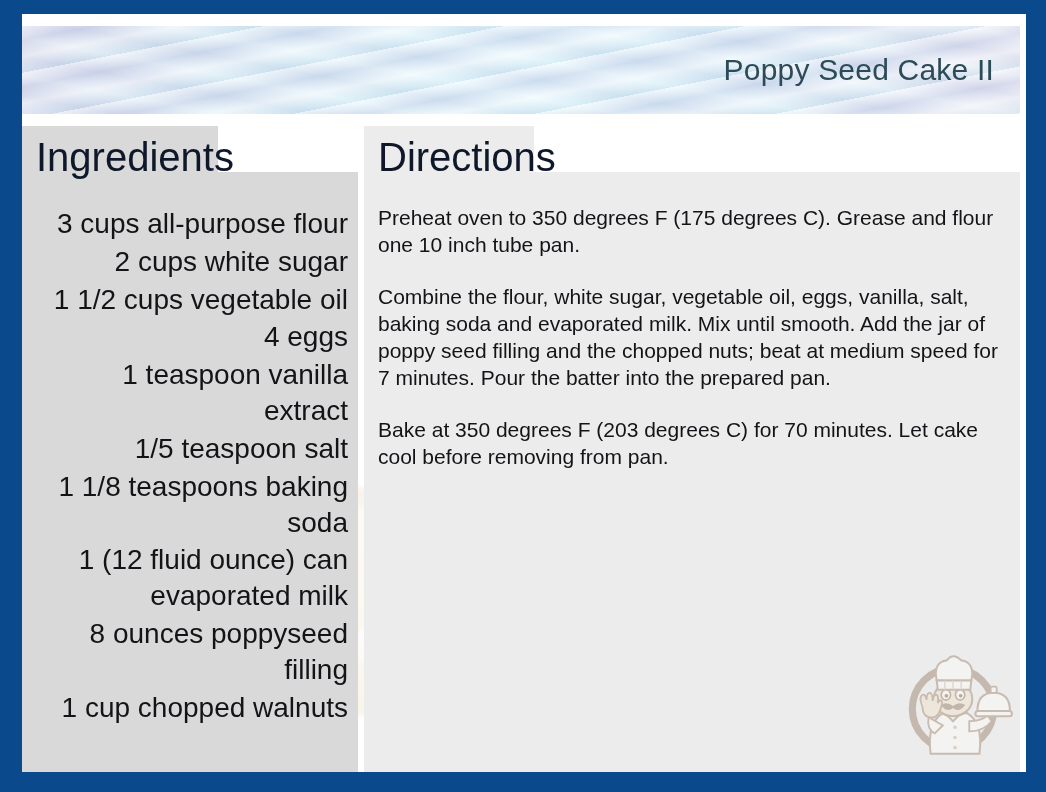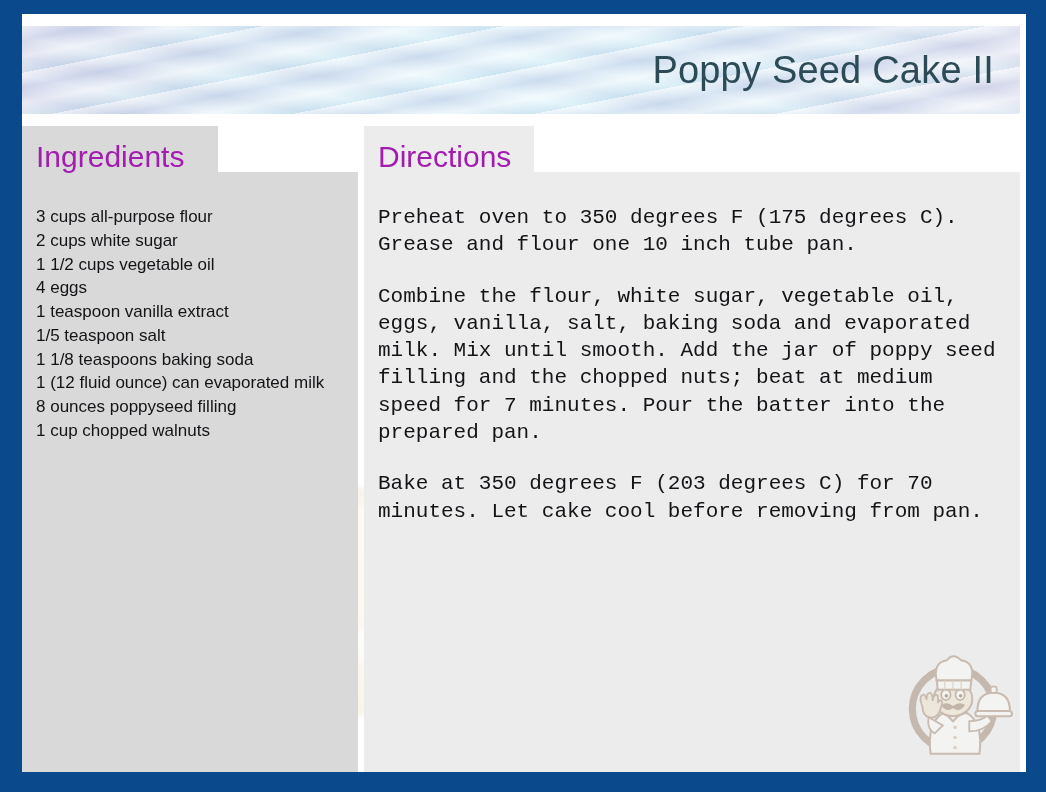--- a/index.html
+++ b/index.html
@@ -58,21 +58,21 @@
         rgba(255,255,255,0.40) 0px,
         rgba(198,190,222,0.26) 18px,
         rgba(255,255,255,0.44) 38px),
       linear-gradient(100deg, #cdd3e8 0%, #cfe9f4 22%, #d6f4fb 48%, #cfeaf6 72%, #dfe2ef 100%);
   }
   #banner-title {
     position: absolute;
     right: 26px;
     top: 50%;
     transform: translateY(-50%);
-    font-size: 38px;
+    font-size: 30px;
     line-height: 1;
     color: #2d4b57;
     white-space: nowrap;
     letter-spacing: 0.2px;
   }
 
   
   #cake-photo {
     position: absolute;
     left: 178px;
@@ -113,54 +113,54 @@
   }
   #ingredients-tab {
     width: 196px;
     background: #d9d9d9;
   }
   #directions-tab {
     width: 170px;
     background: #ececec;
   }
   .tab-label {
-    font-size: 30px;
-    color: #a21caf;
+    font-size: 40px;
+    color: #0f172a;
     line-height: 1;
     white-space: nowrap;
     margin-top: 12px;
   }
 
   
   #ingredient-list {
     position: relative;
     margin: 0;
     padding: 34px 10px 0 14px;
     list-style: none;
     z-index: 3;
   }
   #ingredient-list li {
-    font-size: 17px;
+    font-size: 28px;
     line-height: 1.28;
     color: #141418;
     margin: 0 0 2px 0;
+    text-align: right;
   }
 
   
   #directions-body {
     position: relative;
     padding: 32px 22px 0 14px;
     z-index: 3;
   }
   #directions-body p {
     margin: 0 0 24px 0;
     font-size: 21px;
     line-height: 1.30;
     color: #141418;
-    font-family: Liberation Mono, monospace;
   }
 
   
   #chef-logo {
     position: absolute;
     right: 12px;
     bottom: 6px;
     width: 122px;
     height: 122px;
     opacity: 0.42;

